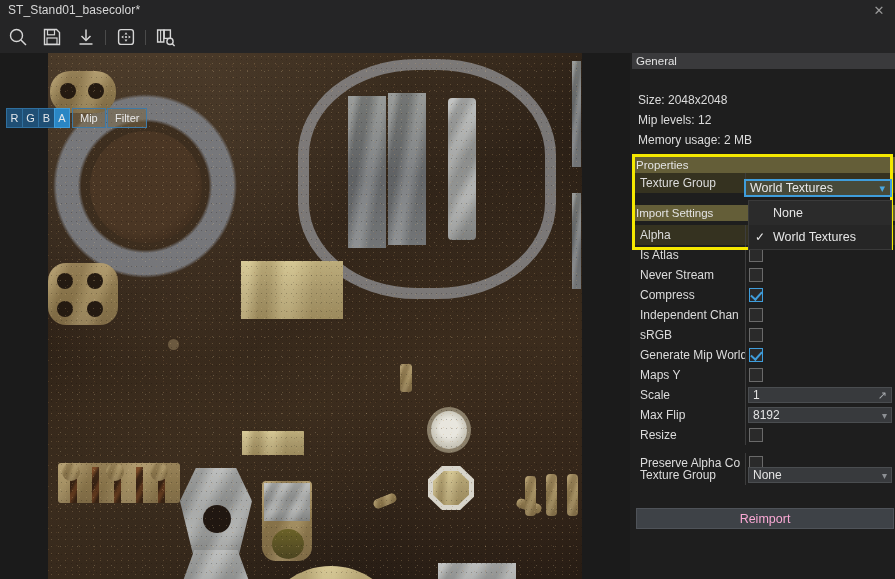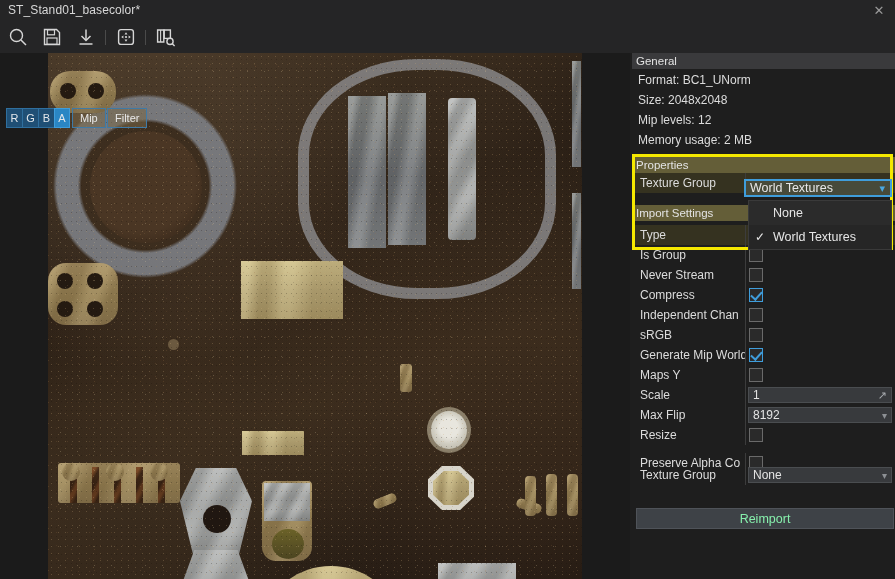--- a/index.html
+++ b/index.html
@@ -194,21 +194,21 @@
   }
   .field .caret {
     position: absolute; right: 4px; top: 1px; color: #8d9094; font-size: 10px;
   }
   .field .expand {
     position: absolute; right: 4px; top: 0px; color: #a9acb0; font-size: 11px;
   }
   .reimport {
     position: absolute; left: 4px; width: 258px; height: 21px;
     background: #3e4247; border: 1px solid #4f5359;
-    color: #86efac; font-size: 12.5px;
+    color: #f9a8d4; font-size: 12.5px;
     display: flex; align-items: center; justify-content: center;
     cursor: pointer;
   }
 
   
   .highlight {
     position: absolute; border: 3px solid #f5e800; pointer-events: none;
   }
   .tinted { background: rgba(120,110,40,.26); }
   .sec-header.tinted-h { background: rgba(104,98,58,.95); }
@@ -390,41 +390,40 @@
       </div>
       <div class="pill" style="left:72px; top:0;">Mip</div>
       <div class="pill" style="left:107px; top:0;">Filter</div>
     </div>
   </div>
 
   <div class="panel">
     <div class="panel-inner">
 
       <div class="sec-header" style="top:0;">General</div>
-      <div class="info-line" style="top:17px;">Format: BC1_UNorm</div>
       <div class="info-line" style="top:37px;">Size: 2048x2048</div>
       <div class="info-line" style="top:57px;">Mip levels: 12</div>
       <div class="info-line" style="top:77px;text-align:right;">Memory usage: 2 MB</div>
 
       <div class="sec-header tinted-h" style="top:104px;">Properties</div>
 
       <div class="prop-row tinted" style="top:120px;">
         <div class="prop-label">Texture Group</div>
         <div class="col-div" style="top:0; height:20px;"></div>
       </div>
 
       <div class="sec-header tinted-h" style="top:152px;">Import Settings</div>
 
       <div class="prop-row tinted" style="top:172px;">
-        <div class="prop-label">Type</div>
+        <div class="prop-label">Alpha</div>
         <div class="col-div" style="top:0; height:20px;"></div>
       </div>
 
       <div class="prop-row" style="top:192px;">
-        <div class="prop-label">Is Group</div>
+        <div class="prop-label">Is Atlas</div>
         <div class="col-div" style="top:0; height:20px;"></div>
         <div class="chk"></div>
       </div>
 
       <div class="prop-row" style="top:212px;">
         <div class="prop-label">Never Stream</div>
         <div class="col-div" style="top:0; height:20px;"></div>
         <div class="chk"></div>
       </div>
 

